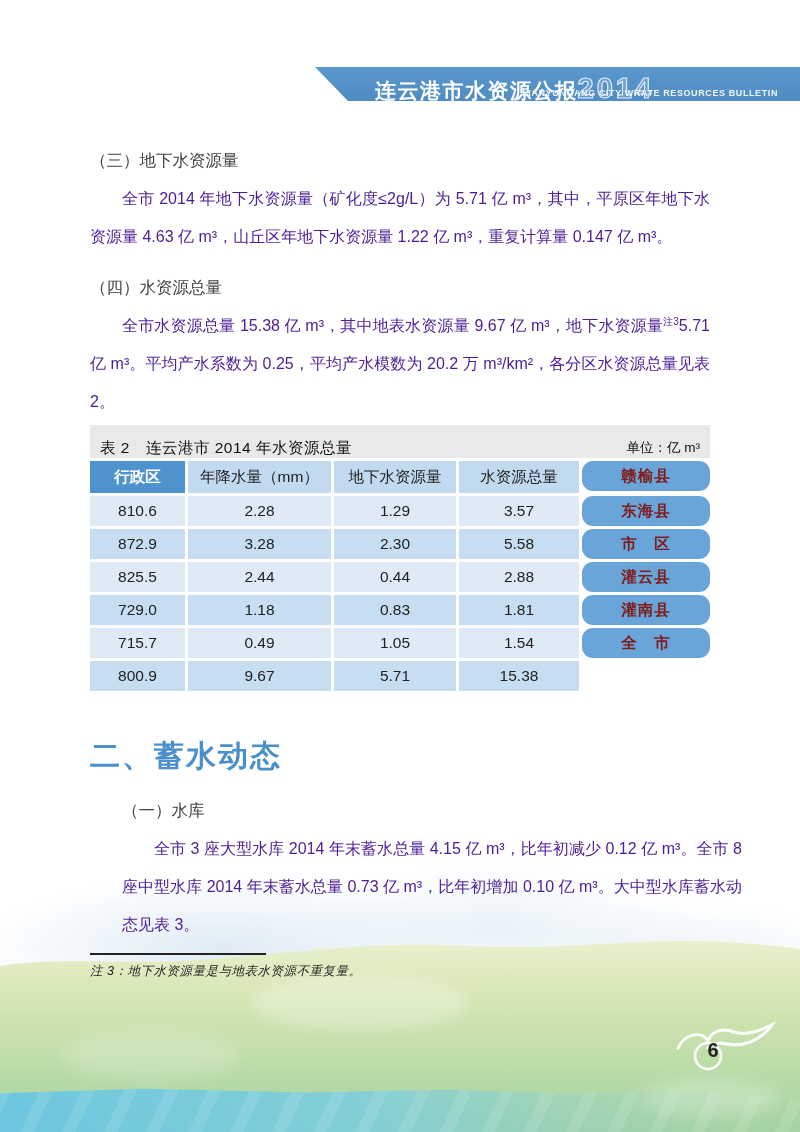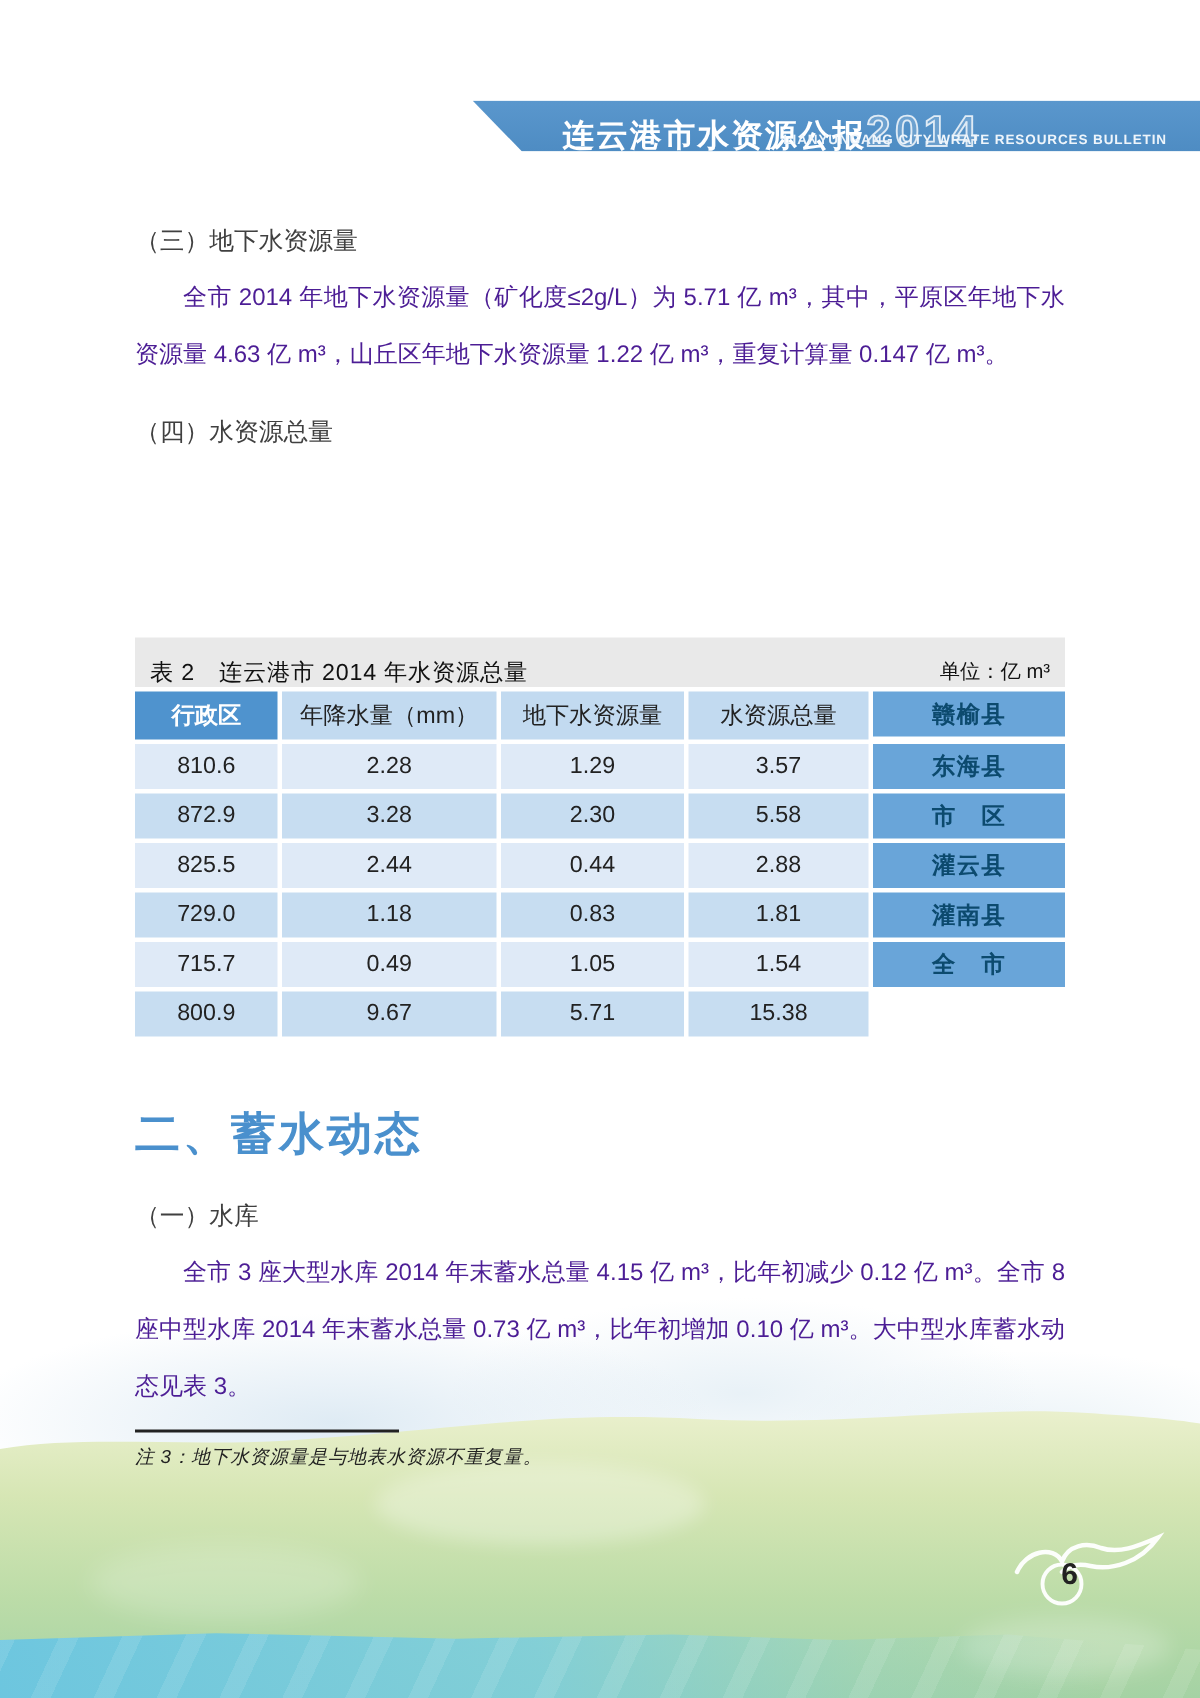--- a/index.html
+++ b/index.html
@@ -33,21 +33,21 @@
     position:absolute; right:22px; bottom:3px;
     color:#eef5fb; font-size:9px; letter-spacing:0.6px; font-weight:bold;
   }
 
   
   .content { position:absolute; left:90px; width:620px; z-index:2; color:#1a1a1a; }
   .c-s3 { top:150px; }
   .c-s4 { top:276px; }
   .c-table { top:425px; }
   .c-sec2 { top:736px; }
-  .c-res { top:798px; }
+  .c-res { top:798px;margin-left:32px; }
 
   .sub-heading { font-size:16.5px; font-weight:500; color:#404040; margin-bottom:8px; }
   .para {
     font-size:16px; line-height:38px; text-align:justify;
     text-indent:2em; color:#4c1d95;
   }
   .para sup { font-size:10px; line-height:0; }
 
   .big-heading {
     font-size:30px; font-weight:bold; color:#4a90cd; letter-spacing:2px;
@@ -65,21 +65,21 @@
     display:grid;
     grid-template-columns:95px 143px 122px 120px 128px;
     gap:3px;
   }
   .cell {
     display:flex; align-items:center; justify-content:center;
     font-size:15.5px; height:30px; color:#222;
   }
   .cell.th { height:32px; background:#c2daf0; }
   .cell.th-region { background:#4f93ce; color:#ffffff; font-weight:bold; }
-  .cell.region { background:#69a5d9; color:#0c4a6e; font-weight:bold; letter-spacing:1px; }
+  .cell.region { background:#69a5d9; color:#7f1d1d; font-weight:bold; letter-spacing:1px;border-radius:11px; }
   .cell.r-light { background:#dfeaf7; }
   .cell.r-mid { background:#c7ddf1; }
 
   
   .footnote { position:absolute; left:90px; top:953px; z-index:4;font-style:italic; }
   .footnote-rule { width:176px; border-top:2px solid #222; margin-bottom:8px; }
   .footnote-text { font-size:12.5px; color:#222; letter-spacing:0.5px; }
 
   
   .page-marker { position:absolute; left:648px; top:1016px; width:130px; height:64px; z-index:4; }
@@ -141,20 +141,21 @@
     <div class="banner-sub">LIANYUNGANG CITY WRATE RESOURCES BULLETIN</div>
   </div>
 
   <div class="content c-s3" style="top:150px;">
     <div class="sub-heading">（三）地下水资源量</div>
     <p class="para">全市 2014 年地下水资源量（矿化度≤2g/L）为 5.71 亿 m³，其中，平原区年地下水资源量 4.63 亿 m³，山丘区年地下水资源量 1.22 亿 m³，重复计算量 0.147 亿 m³。</p>
   </div>
 
   <div class="content c-s4" style="top:277px;">
     <div class="sub-heading">（四）水资源总量</div>
+    <p class="para"><span>全市水资源总量 15.38 亿 m³，其中地表水资源量 9.67 亿 m³，地下水资源量</span><sup>注3</sup><span>5.71 亿 m³。平均产水系数为 0.25，平均产水模数为 20.2 万 m³/km²，各分区水资源总量见表 2。</span></p>
   </div>
 
   <div class="content c-table" style="top:425px;">
     <div class="tbl">
       <div class="tbl-caption-bar">
         <span class="tbl-caption">表 2　连云港市 2014 年水资源总量</span>
         <span class="tbl-unit">单位：亿 m³</span>
       </div>
       <div class="tbl-grid">
         <div class="cell th th-region">行政区</div>

